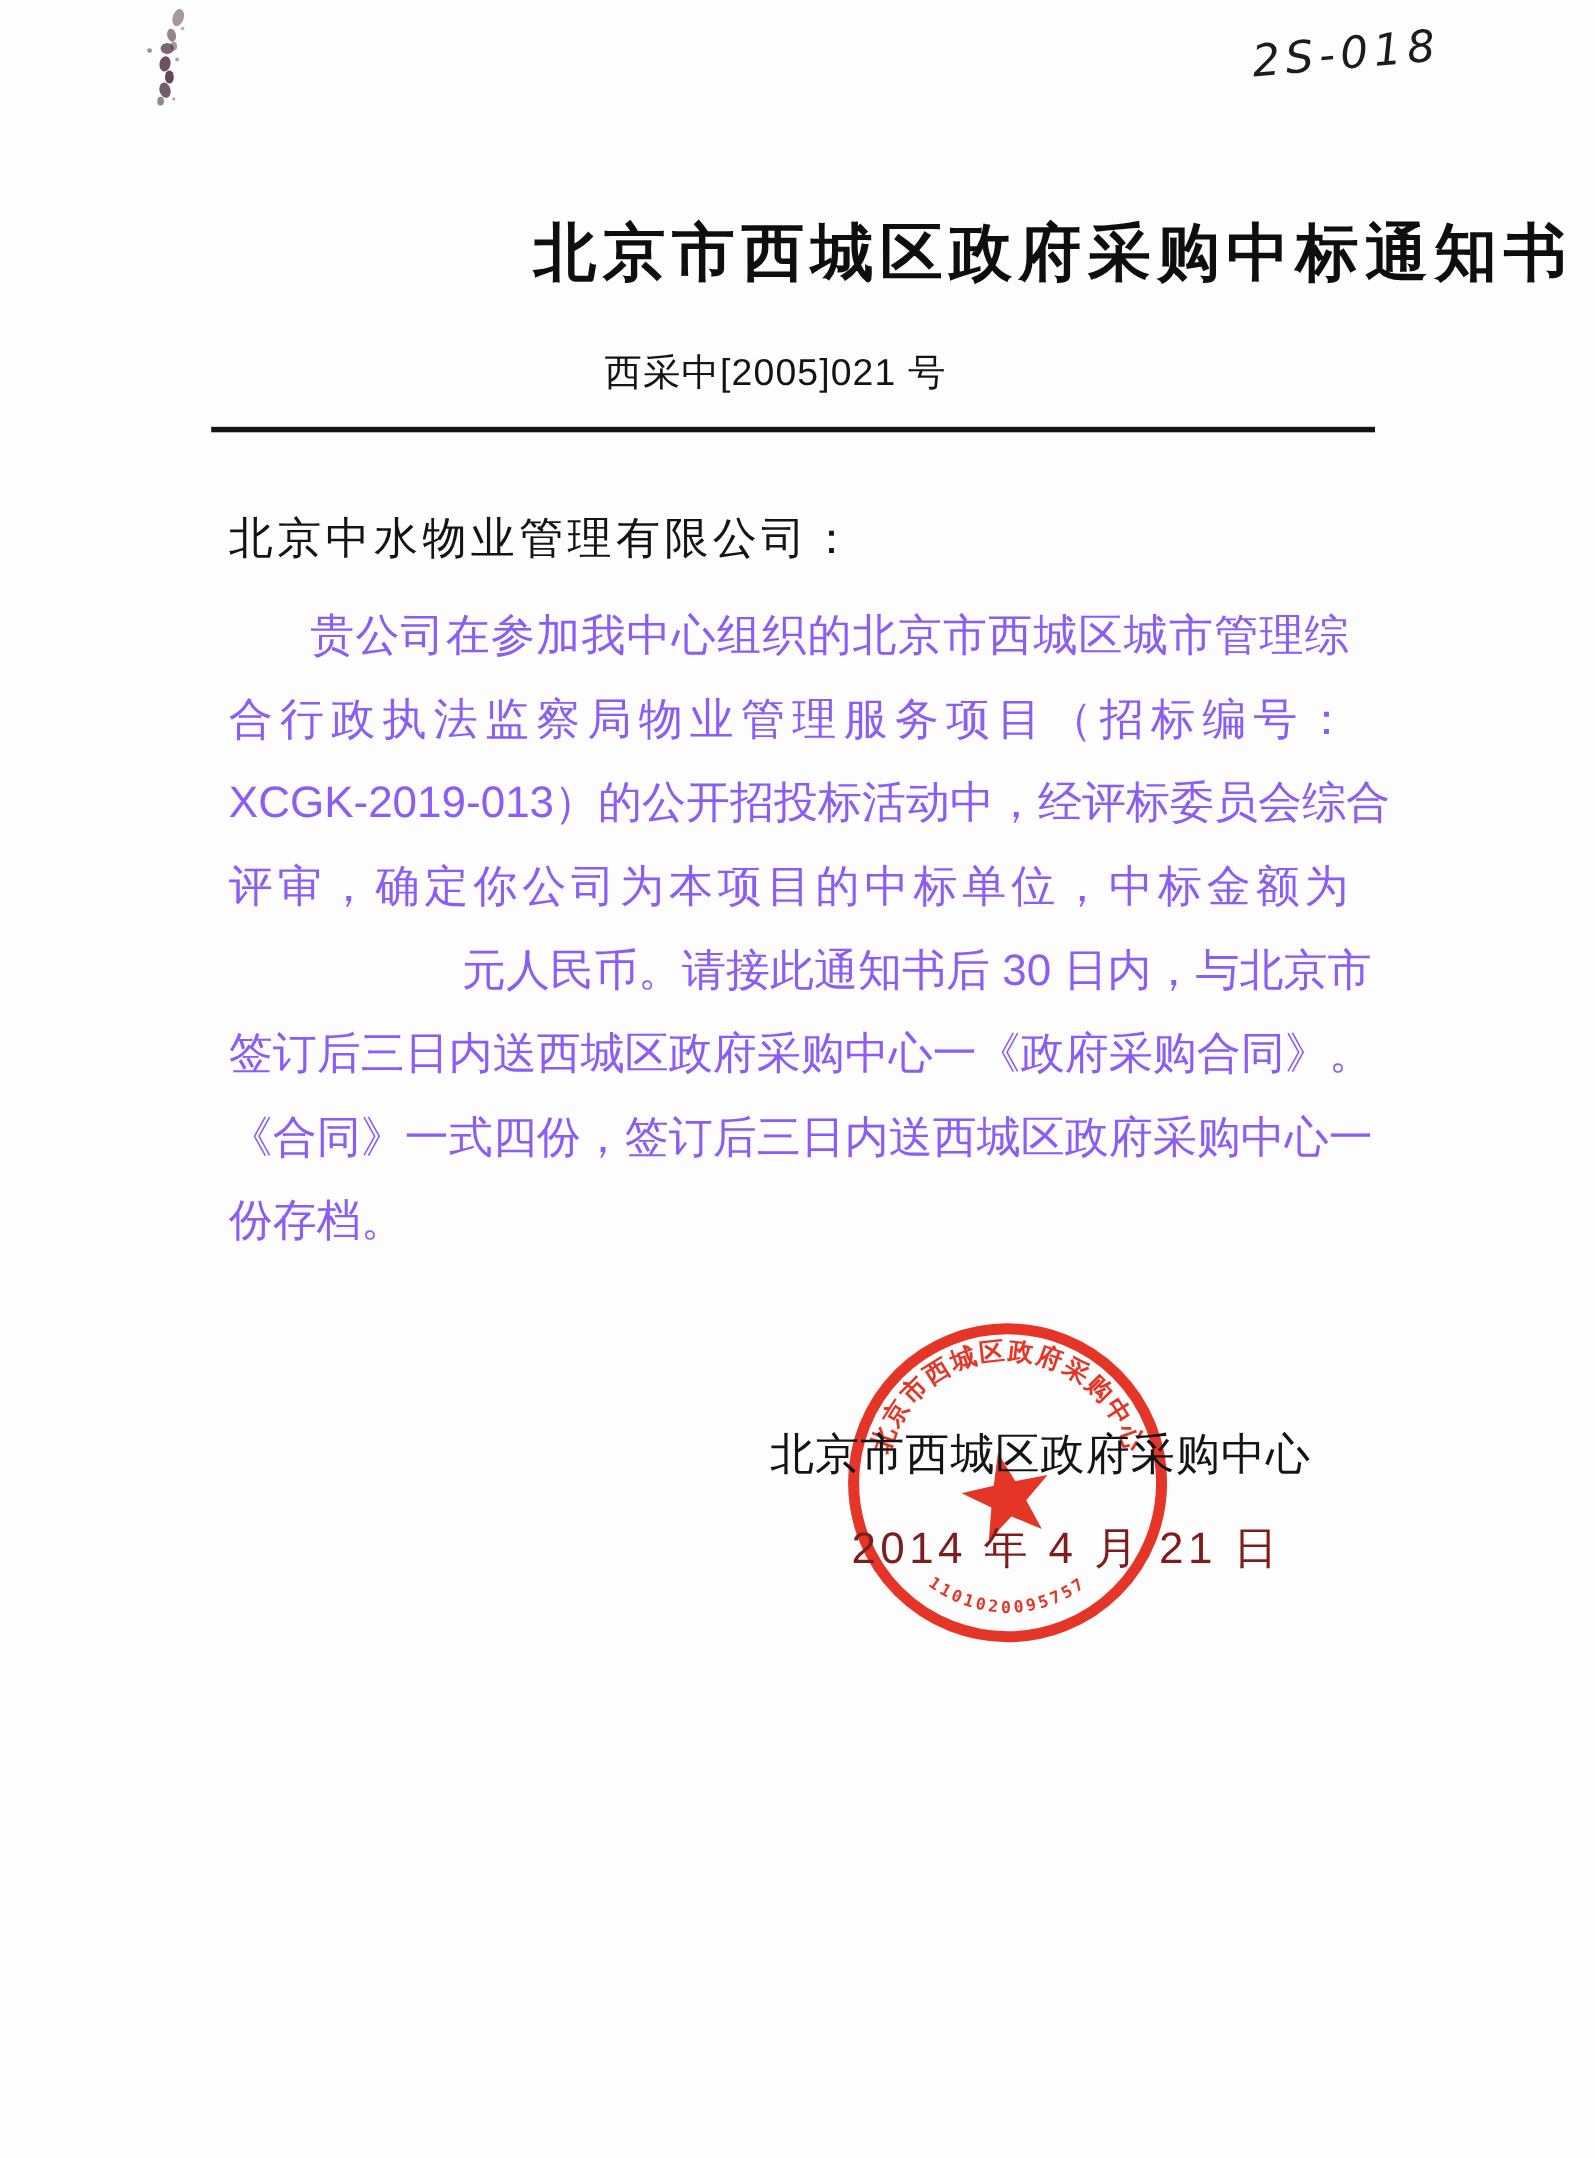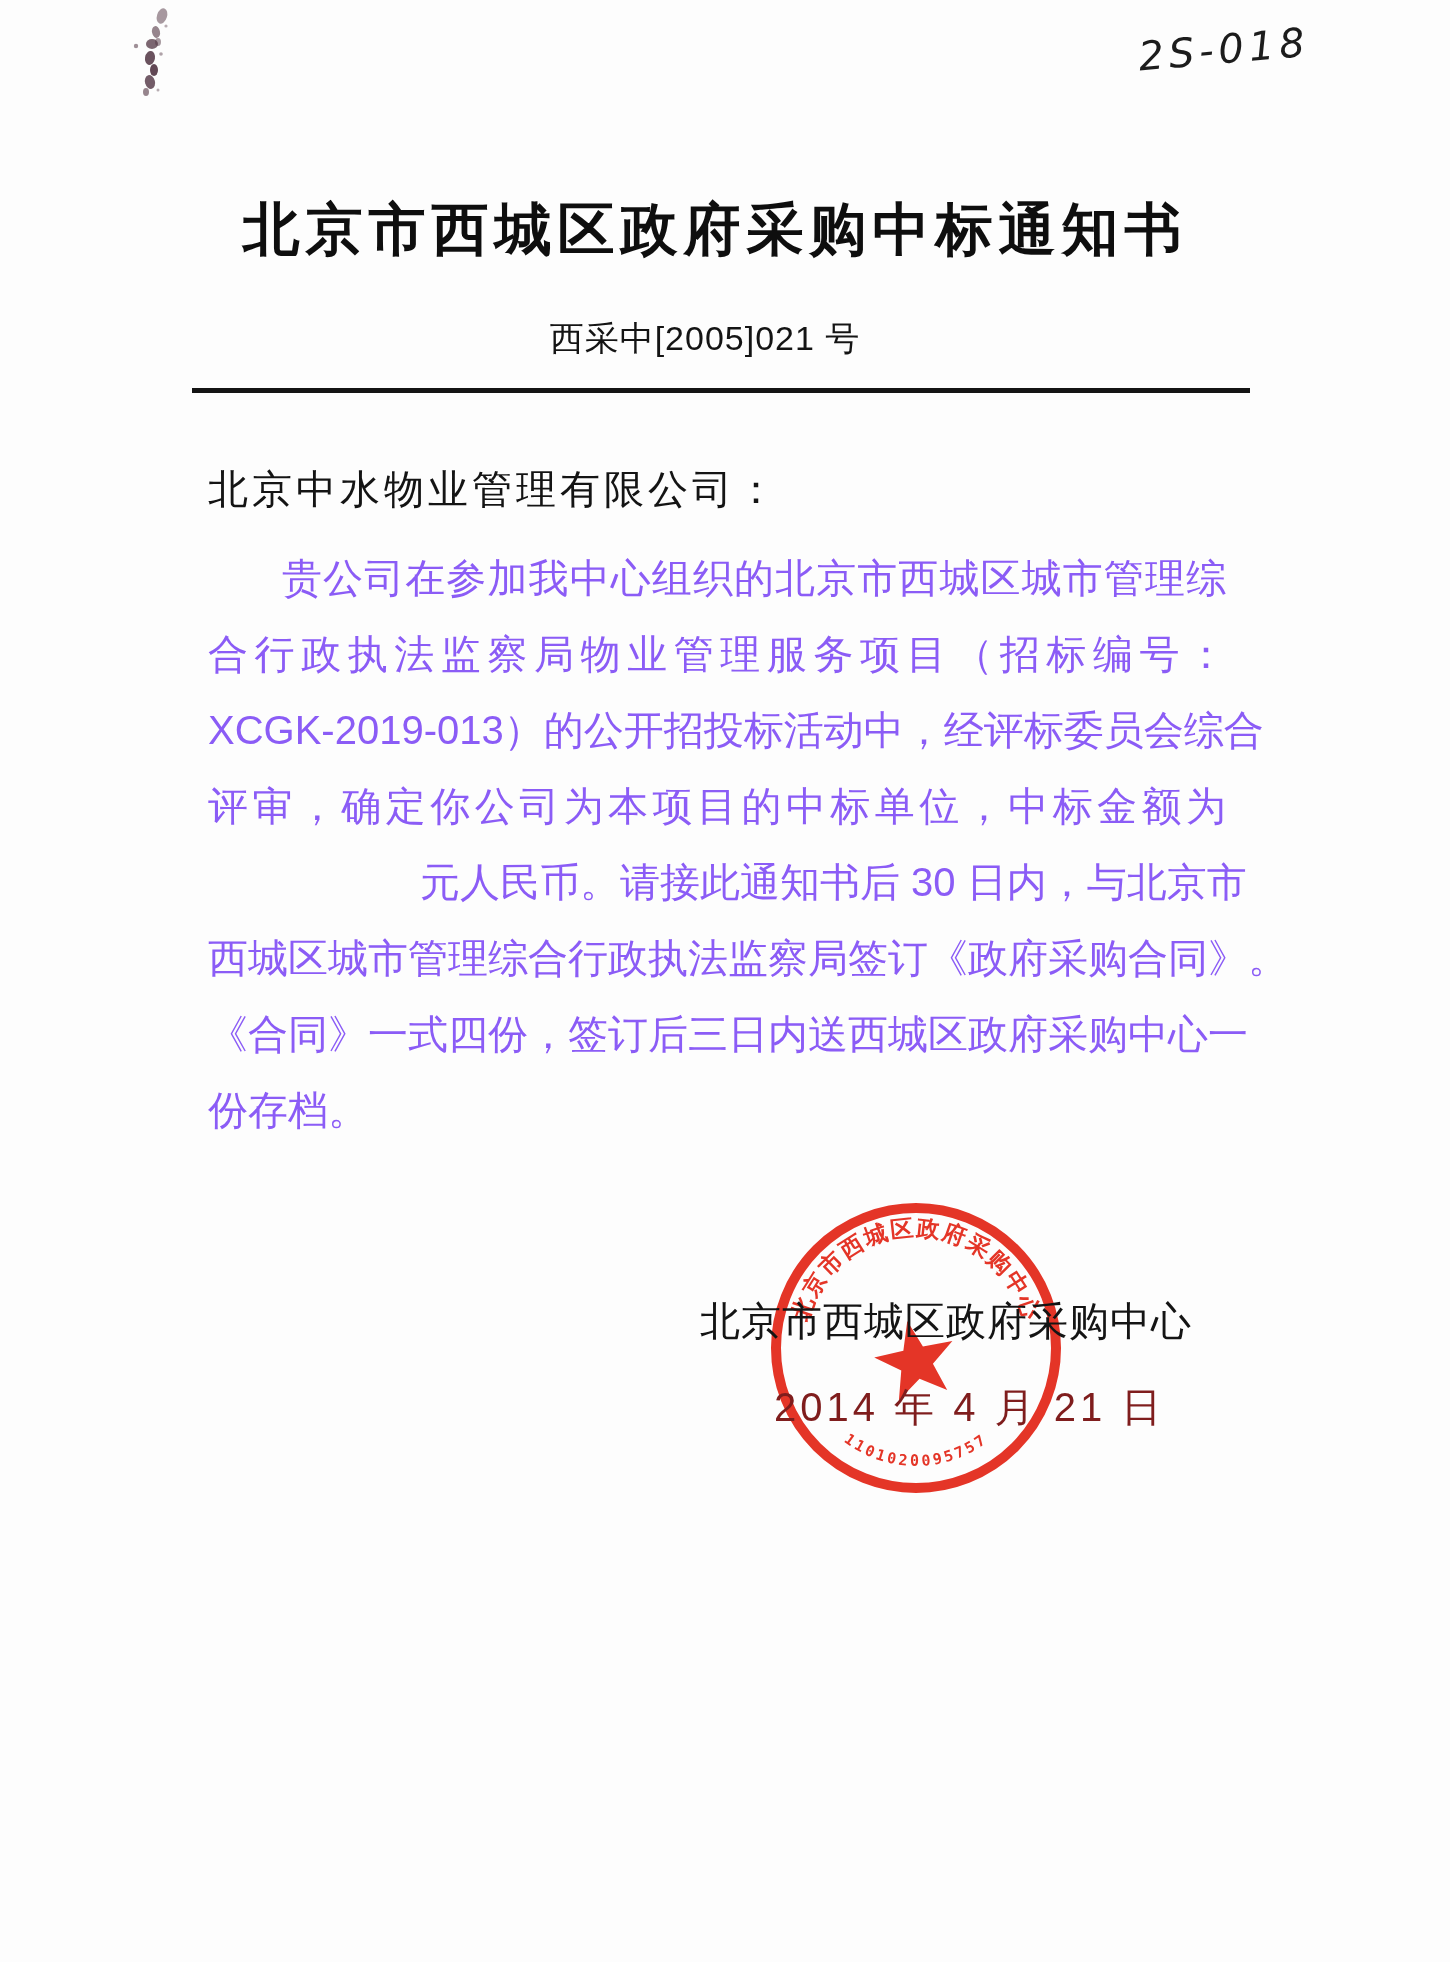--- a/index.html
+++ b/index.html
@@ -25,21 +25,21 @@
     font-style: italic;
     font-size: 40px;
     letter-spacing: 5px;
     color: #1c1c1c;
     transform: rotate(-5deg);
   }
   .title {
     position: absolute;
     left: 0; top: 192px;
     width: 1430px;
-    text-align: center;
+    text-align: right;
     font-size: 57px;
     font-weight: 900;
     letter-spacing: 6px;
     color: #0e0e0e;
   }
   .doc-number {
     position: absolute;
     left: 0; top: 316px;
     width: 1410px;
     text-align: center;
@@ -138,21 +138,21 @@
   <div class="divider"></div>
 
   <div class="greeting">北京中水物业管理有限公司：</div>
 
   <div class="body-block">
     <div class="body-line indent">贵公司在参加我中心组织的北京市西城区城市管理综</div>
     <div class="body-line">合行政执法监察局物业管理服务项目（招标编号：</div>
     <div class="body-line">XCGK-2019-013）的公开招投标活动中，经评标委员会综合</div>
     <div class="body-line">评审，确定你公司为本项目的中标单位，中标金额为</div>
     <div class="body-line"><span class="amount-blank"></span><span>元人民币。请接此通知书后 30 日内，与北京市</span></div>
-    <div class="body-line">西城区城市管理综合行政执法监察局签订《政府采购合同》。</div>
+    <div class="body-line">签订后三日内送西城区政府采购中心一《政府采购合同》。</div>
     <div class="body-line">《合同》一式四份，签订后三日内送西城区政府采购中心一</div>
     <div class="body-line no-justify">份存档。</div>
   </div>
 
   <svg class="seal" width="300" height="300" viewBox="0 0 300 300">
     <defs>
       <path id="sealTopArc" d="M 41.8 121 A 112 112 0 0 1 258.2 121"></path>
       <path id="sealBottomArc" d="M 43.1 200 A 118 118 0 0 0 256.9 200"></path>
     </defs>
     <circle class="seal-ring" cx="150" cy="150" r="140" stroke="#e42314"></circle>

